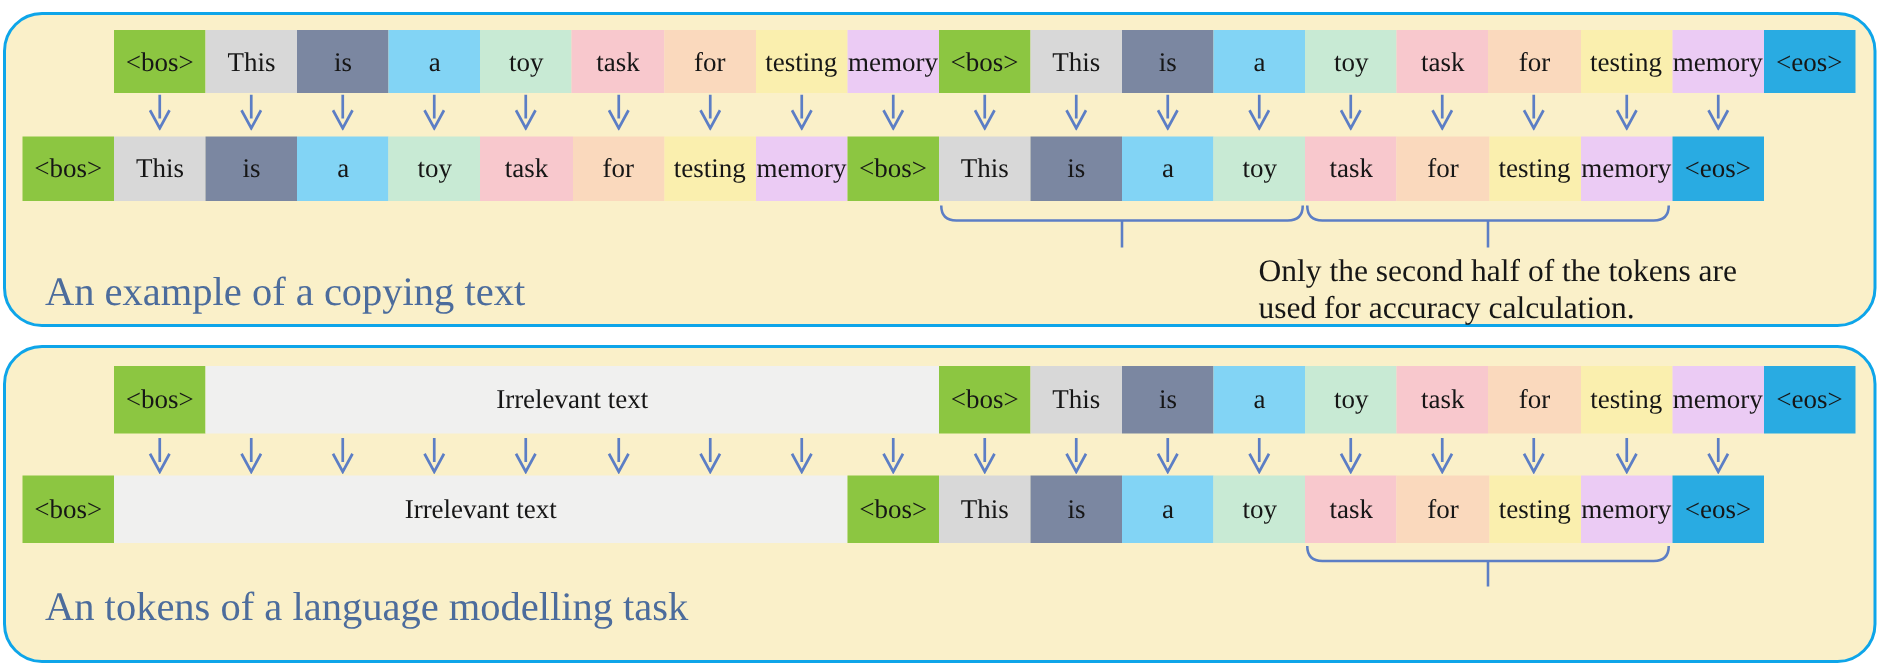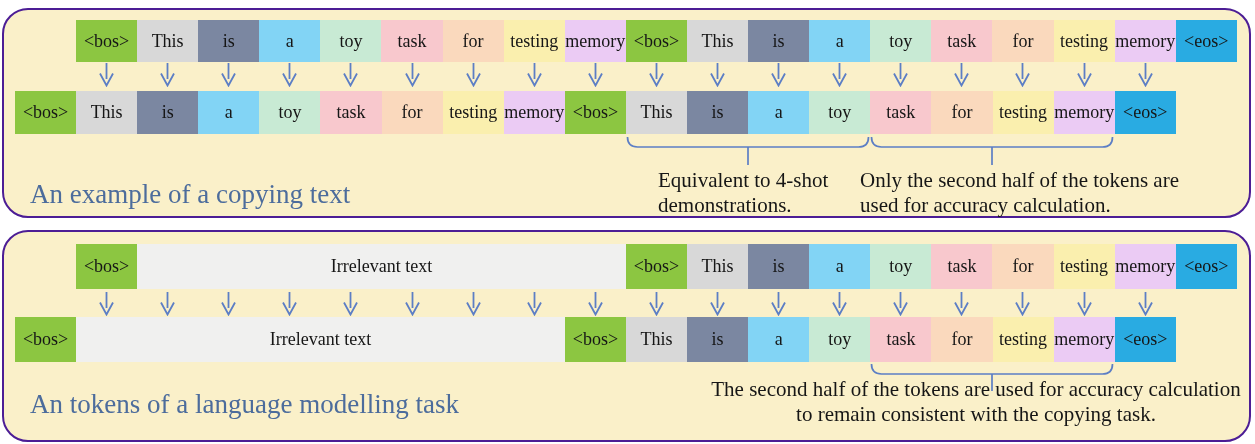--- a/index.html
+++ b/index.html
@@ -2,21 +2,21 @@
 <html><head>
 <meta charset="utf-8">
 <style>
   html,body{margin:0;padding:0;background:#ffffff;}
   .canvas{
     position:relative;width:1255px;height:444px;background:#ffffff;overflow:hidden;
     font-family:"Liberation Serif","DejaVu Serif",serif;
   }
   .panel{
     position:absolute;left:2px;width:1249px;box-sizing:border-box;
-    background:#FAF0C9;border:2px solid #4c1d95;border-radius:26px;
+    background:#FAF0C9;border:2px solid #0ea5e9;border-radius:26px;
   }
   .trow{position:absolute;display:flex;}
   .token{
     flex:none;display:flex;align-items:center;justify-content:center;
     font-size:18px;color:#161616;white-space:nowrap;overflow:hidden;
   }
   .arrowrow{position:absolute;display:flex;height:24px;}
   .arrowcell{flex:none;width:61.1px;display:flex;justify-content:center;align-items:flex-start;}
   .brace{position:absolute;overflow:visible;}
   .ann{position:absolute;font-size:21px;line-height:24.5px;color:#161616;}
@@ -186,22 +186,21 @@
 
     <svg class="brace" style="left:622px;top:127px;" width="244" height="30" viewBox="0 0 244 30">
       <path d="M1.5 0 Q1.5 10 11.5 10 H232.5 Q242.5 10 242.5 0" fill="none" stroke="#5C7EC5" stroke-width="1.7"></path>
       <path d="M122 10 V28" fill="none" stroke="#5C7EC5" stroke-width="1.7"></path>
     </svg>
     <svg class="brace" style="left:866px;top:127px;" width="244" height="30" viewBox="0 0 244 30">
       <path d="M1.5 0 Q1.5 10 11.5 10 H232.5 Q242.5 10 242.5 0" fill="none" stroke="#5C7EC5" stroke-width="1.7"></path>
       <path d="M122 10 V28" fill="none" stroke="#5C7EC5" stroke-width="1.7"></path>
     </svg>
 
-    <div class="ann" style="left:654px;top:158px;width:225px;">Equivalent to 4-shot demonstrations.</div>
-    <div class="ann" style="left:856px;top:158px;width:352px;">Only the second half of the tokens are used for accuracy calculation.</div>
+    <div class="ann" style="left:835px;top:158px;width:352px;">Only the second half of the tokens are used for accuracy calculation.</div>
 
     <div class="ptitle" style="left:26px;top:169px;">An example of a copying text</div>
   </section>
 
   <section class="panel" style="top:230px;height:212px;">
     <div class="trow" style="left:72px;top:12px;height:45px;">
         <div class="token" style="width: 61.1px; background: rgb(140, 198, 65);">&lt;bos&gt;</div>
         <div class="token" style="width: 488.8px; background: rgb(240, 240, 239);">Irrelevant text</div>
         <div class="token" style="width: 61.1px; background: rgb(140, 198, 65);">&lt;bos&gt;</div>
         <div class="token" style="width: 61.1px; background: rgb(216, 216, 216);">This</div>
@@ -339,18 +338,17 @@
         <div class="token" style="width: 61.1px; background: rgb(250, 239, 174);">testing</div>
         <div class="token" style="width: 61.1px; background: rgb(235, 203, 244);">memory</div>
         <div class="token" style="width: 61.1px; background: rgb(41, 171, 226);">&lt;eos&gt;</div>
       </div>
 
     <svg class="brace" style="left:866px;top:132px;" width="244" height="30" viewBox="0 0 244 30">
       <path d="M1.5 0 Q1.5 10 11.5 10 H232.5 Q242.5 10 242.5 0" fill="none" stroke="#5C7EC5" stroke-width="1.7"></path>
       <path d="M122 10 V27" fill="none" stroke="#5C7EC5" stroke-width="1.7"></path>
     </svg>
 
-    <div class="ann center" style="left:702px;top:145px;width:540px;">The second half of the tokens are used for accuracy calculation to remain consistent with the copying task.</div>
 
     <div class="ptitle" style="left:26px;top:157px;">An tokens of a language modelling task</div>
   </section>
 
 </div>
 
 </body></html>

